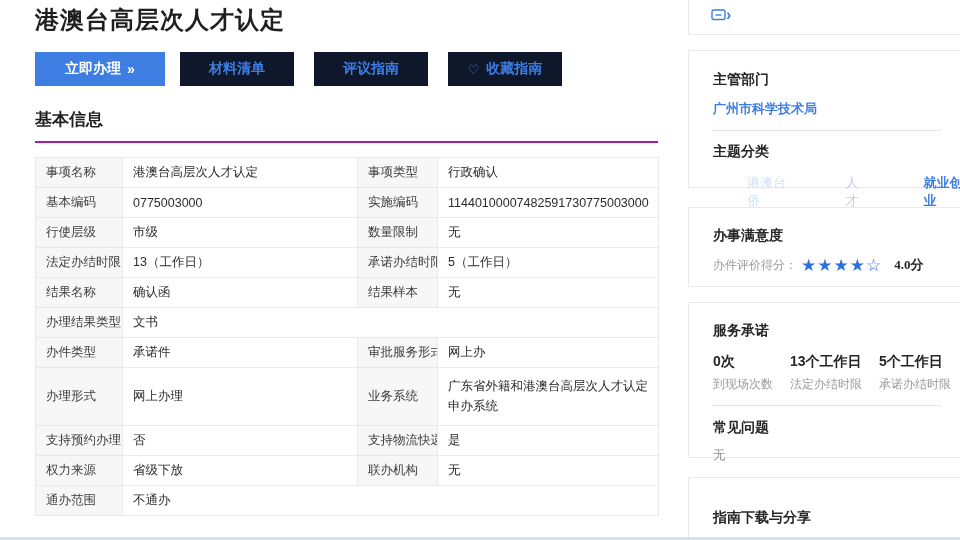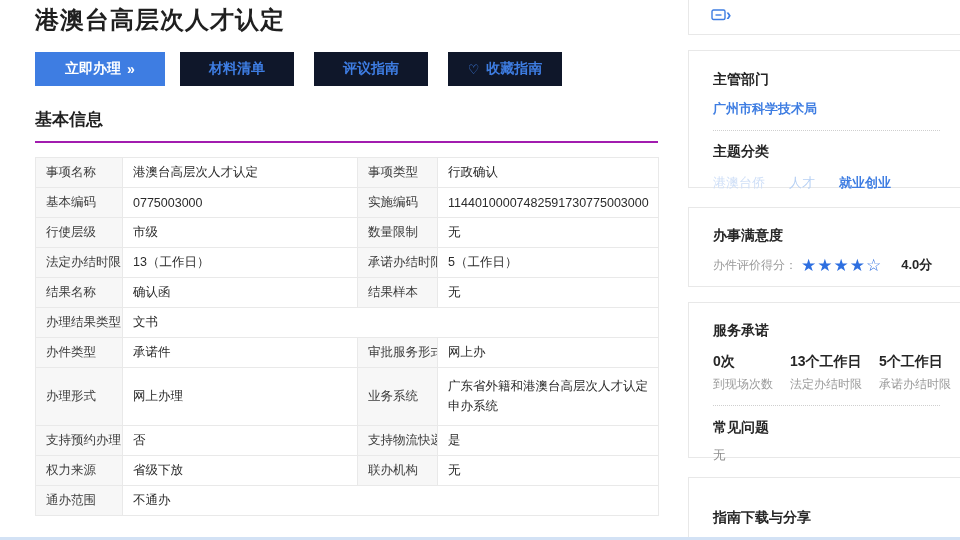--- a/index.html
+++ b/index.html
@@ -42,27 +42,27 @@
 
   .card-dept { top:50px; height:138px; padding:20px 0 0 24px; }
   .h14 { font-size:14px; font-weight:bold; color:#262626; }
   .dept-link { display:inline-block; margin-top:11px; color:#3e7de2; font-size:13px; font-weight:bold; cursor:pointer; }
   .dotted { border-top:1px dotted #cfcfcf; margin:12px 24px 0 0; }
   .topic-title { margin-top:12px; }
   .tags { margin-top:13px; font-size:13px; display:flex; align-items:center; }
   .tag0 { color:#cfdff7; margin-right:24px; }
   .tag1 { color:#b6d0f4; margin-right:24px; }
   .tag2 { color:#3e7de2; font-weight:bold; }
-  .tags span { cursor:pointer; }
+  .tags span { cursor:pointer;margin-left:34px; }
 
   .card-sat { top:207px; height:80px; padding:19px 0 0 24px; }
   .rate-row { margin-top:11px; display:flex; align-items:center; }
   .rate-lbl { font-size:12px; color:#9b9b9b; }
   .stars { color:#2e6fe0; font-size:17px; letter-spacing:1px; line-height:1; margin-left:4px; }
-  .score { margin-left:19px; font-size:13px; font-weight:bold; color:#262626; }
+  .score { margin-left:12px; font-size:13px; font-weight:bold; color:#262626;font-family:Liberation Serif, serif; }
 
   .card-promise { top:302px; height:156px; padding:19px 0 0 24px; }
   .stats { display:flex; margin-top:13px; }
   .stat { margin-right:17px; }
   .stat-v { font-size:14px; font-weight:bold; color:#262626; }
   .stat-l { font-size:12px; color:#9b9b9b; margin-top:5px; white-space:nowrap; }
   .faq-title { margin-top:13px; }
   .faq-val { margin-top:10px; font-size:12.5px; color:#8f8f8f; }
 
   .card-dl { top:477px; height:90px; padding:31px 0 0 24px; }

